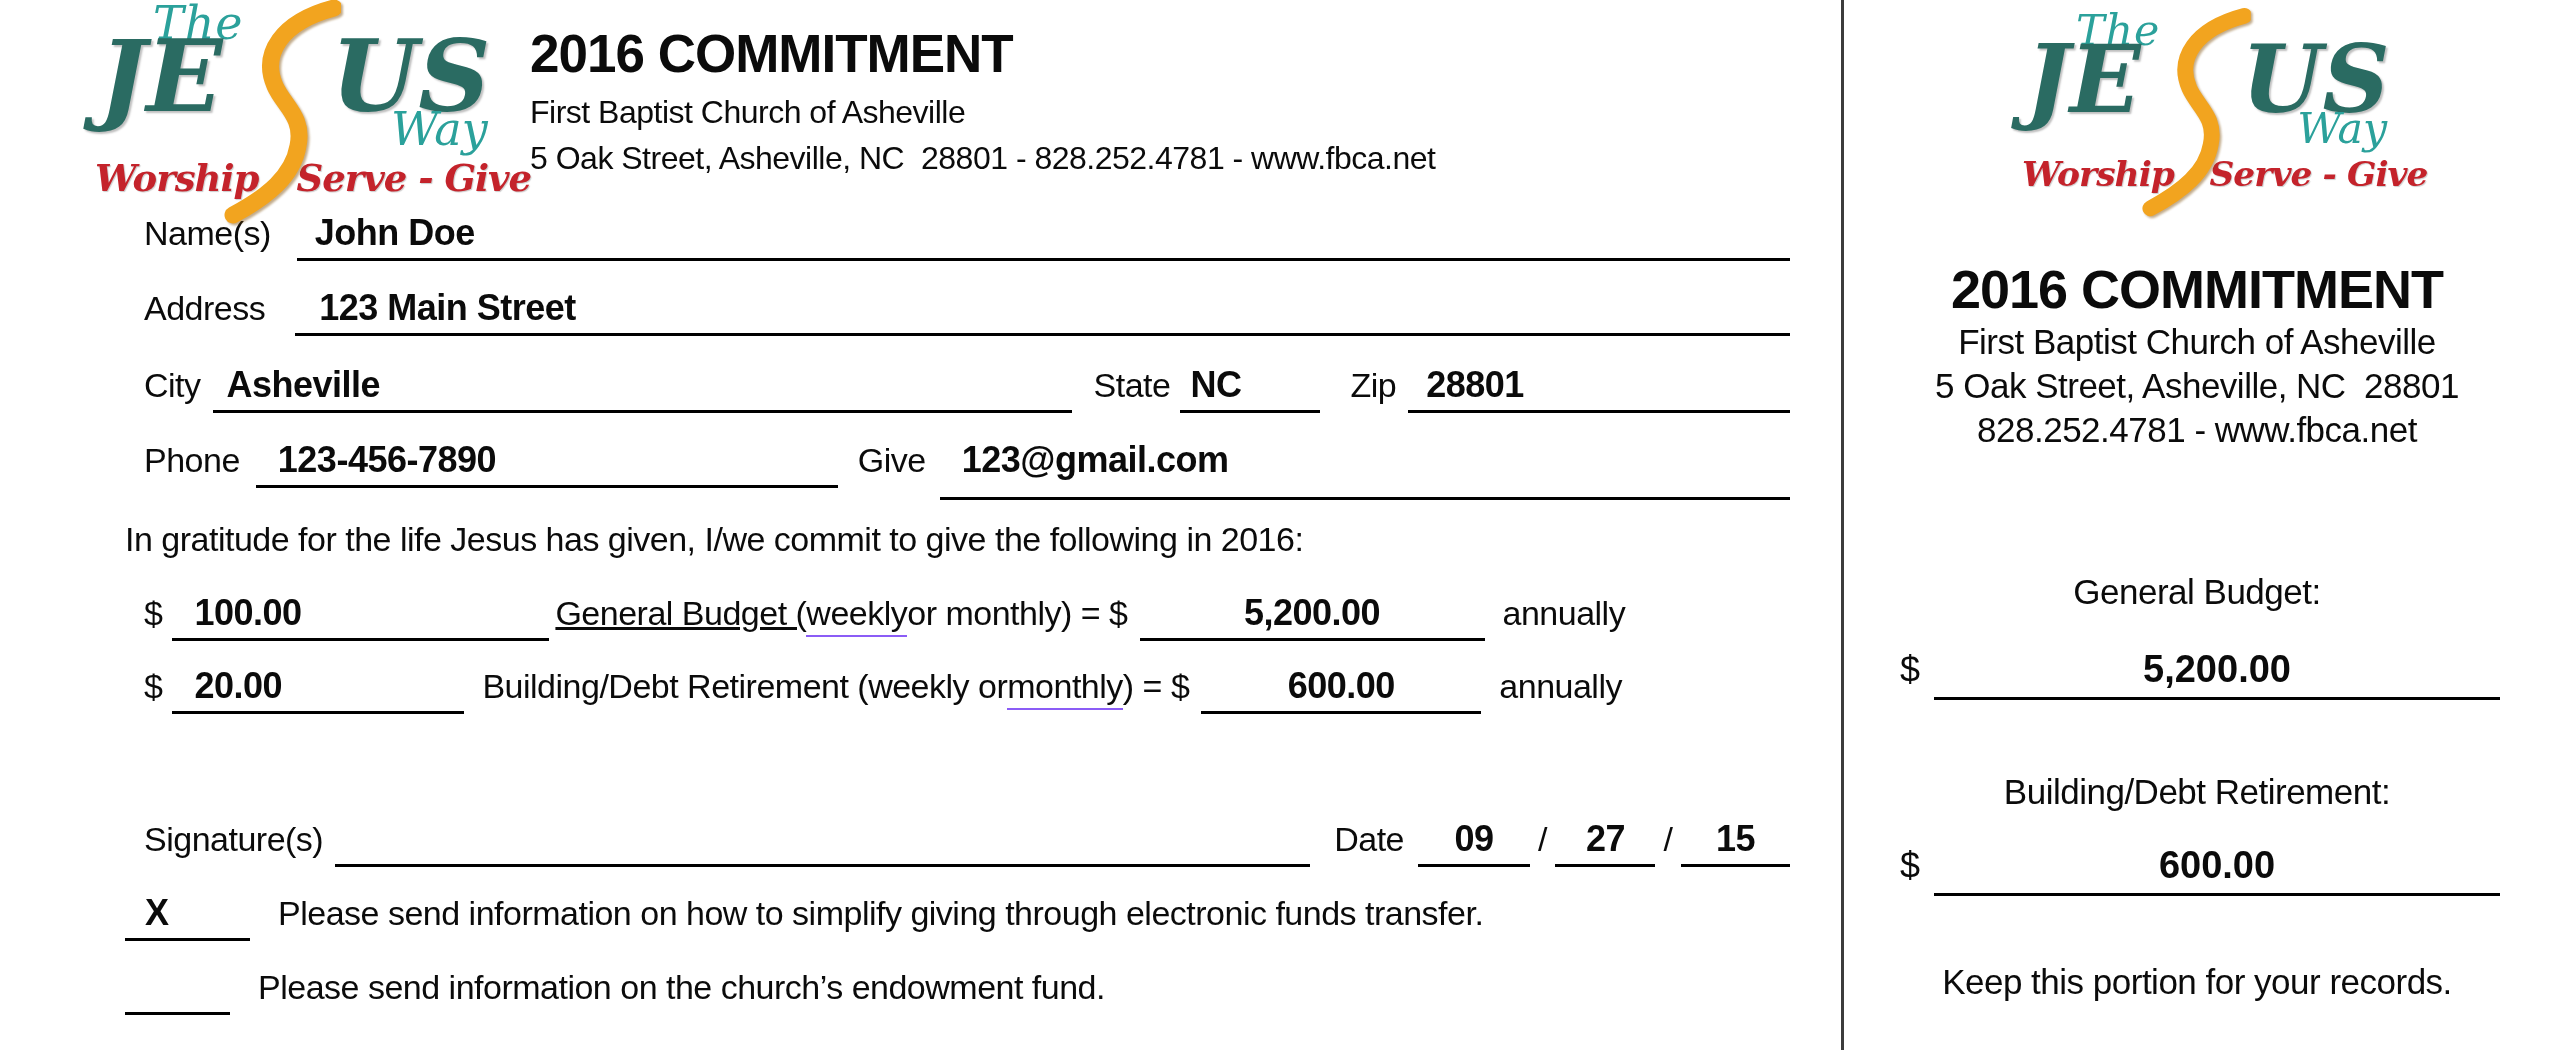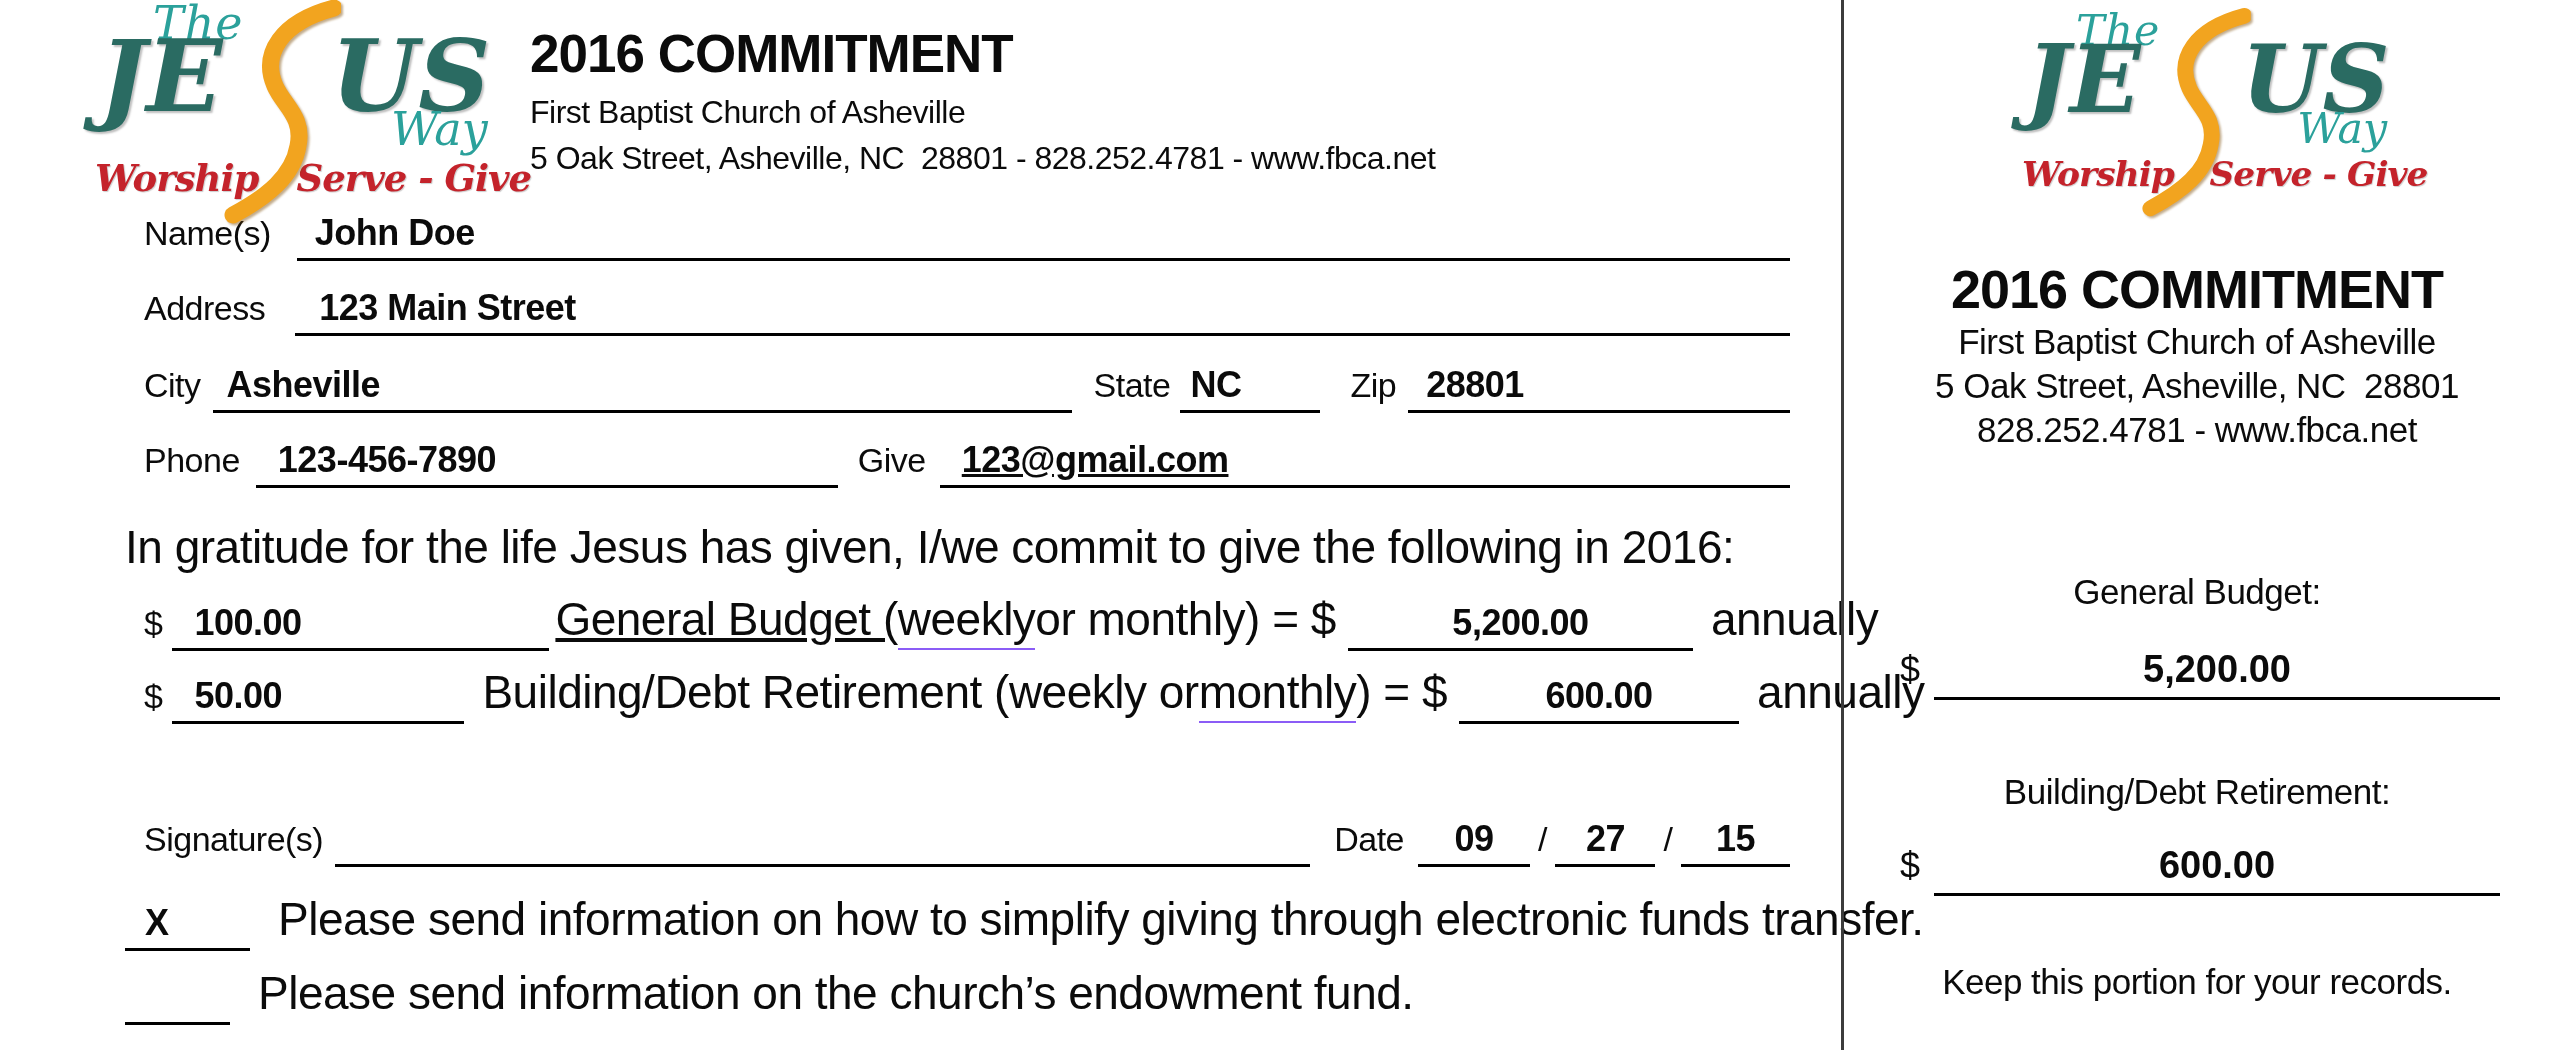--- a/index.html
+++ b/index.html
@@ -17,21 +17,21 @@
 
   
   .hdr{position:absolute;left:530px;top:26px;}
   .hdr .title{font-size:53px;font-weight:bold;letter-spacing:-1px;line-height:1.05;}
   .hdr .sub1{font-size:32px;margin-top:12px;letter-spacing:-0.5px;}
   .hdr .sub2{font-size:32px;margin-top:9px;letter-spacing:-0.5px;white-space:pre-wrap;}
 
   
   .frow{position:absolute;left:125px;width:1665px;display:flex;align-items:baseline;}
   .lbl{font-size:34px;letter-spacing:-0.5px;flex:0 0 auto;margin-left:19px;}
-  .txt{font-size:46px;letter-spacing:-0.5px;flex:0 0 auto;}
+  .txt{font-size:34px;letter-spacing:-0.5px;flex:0 0 auto;}
   .val{font-weight:bold;font-size:36px;letter-spacing:-0.5px;border-bottom:3px solid #000;flex:0 0 auto;}
   .fill{flex:1 1 auto;}
   .uword{border-bottom:2px solid #8b5cf6;padding-bottom:2px;}
   .sep{font-size:34px;padding:0 8px;flex:0 0 auto;}
   .ctr{text-align:center;}
 
   
   .divider{position:absolute;left:1841px;top:0;width:3px;height:1050px;background:#3c3c3c;}
 
   
@@ -80,40 +80,40 @@
     <span class="lbl" style="margin-left:22px;">State</span>
     <span class="val" style="width:130px;margin-left:10px;padding-left:10px;padding-bottom:4px;">NC</span>
     <span class="lbl" style="margin-left:30px;">Zip</span>
     <span class="val fill" style="margin-left:12px;padding-left:18px;padding-bottom:4px;">28801</span>
   </div>
 
   <div class="frow" style="top:439px;">
     <span class="lbl">Phone</span>
     <span class="val" style="width:560px;margin-left:16px;padding-left:22px;padding-bottom:4px;">123-456-7890</span>
     <span class="lbl" style="margin-left:20px;">Give</span>
-    <span class="val fill" style="margin-left:14px;padding-left:22px;padding-bottom:4px;text-decoration:underline;">123@gmail.com</span>
+    <span class="val fill" style="margin-left:14px;padding-left:22px;padding-bottom:16px;">123@gmail.com</span>
   </div>
 
   <div class="frow" style="top:520px;">
     <span class="txt">In gratitude for the life Jesus has given, I/we commit to give the following in 2016:</span>
   </div>
 
   <div class="frow" style="top:592px;">
     <span class="lbl">$</span>
     <span class="val" style="width:355px;margin-left:10px;padding-left:22px;padding-bottom:4px;">100.00</span>
     <span class="txt" style="margin-left:6px;text-decoration:underline;">General Budget (</span>
     <span class="txt uword">weekly</span>
     <span class="txt"> or monthly) = $</span>
     <span class="val ctr" style="width:345px;margin-left:12px;padding-bottom:4px;">5,200.00</span>
     <span class="txt" style="margin-left:18px;">annually</span>
   </div>
 
   <div class="frow" style="top:665px;">
     <span class="lbl">$</span>
-    <span class="val" style="width:270px;margin-left:10px;padding-left:22px;padding-bottom:4px;">50.00</span>
+    <span class="val" style="width:270px;margin-left:10px;padding-left:22px;padding-bottom:4px;">20.00</span>
     <span class="txt" style="margin-left:18px;">Building/Debt Retirement (weekly or </span>
     <span class="txt uword">monthly</span>
     <span class="txt">) = $</span>
     <span class="val ctr" style="width:280px;margin-left:12px;padding-bottom:4px;">600.00</span>
     <span class="txt" style="margin-left:18px;">annually</span>
   </div>
 
   <div class="frow" style="top:818px;">
     <span class="lbl">Signature(s)</span>
     <span class="val" style="width:975px;margin-left:12px;padding-bottom:4px;">&nbsp;</span>

